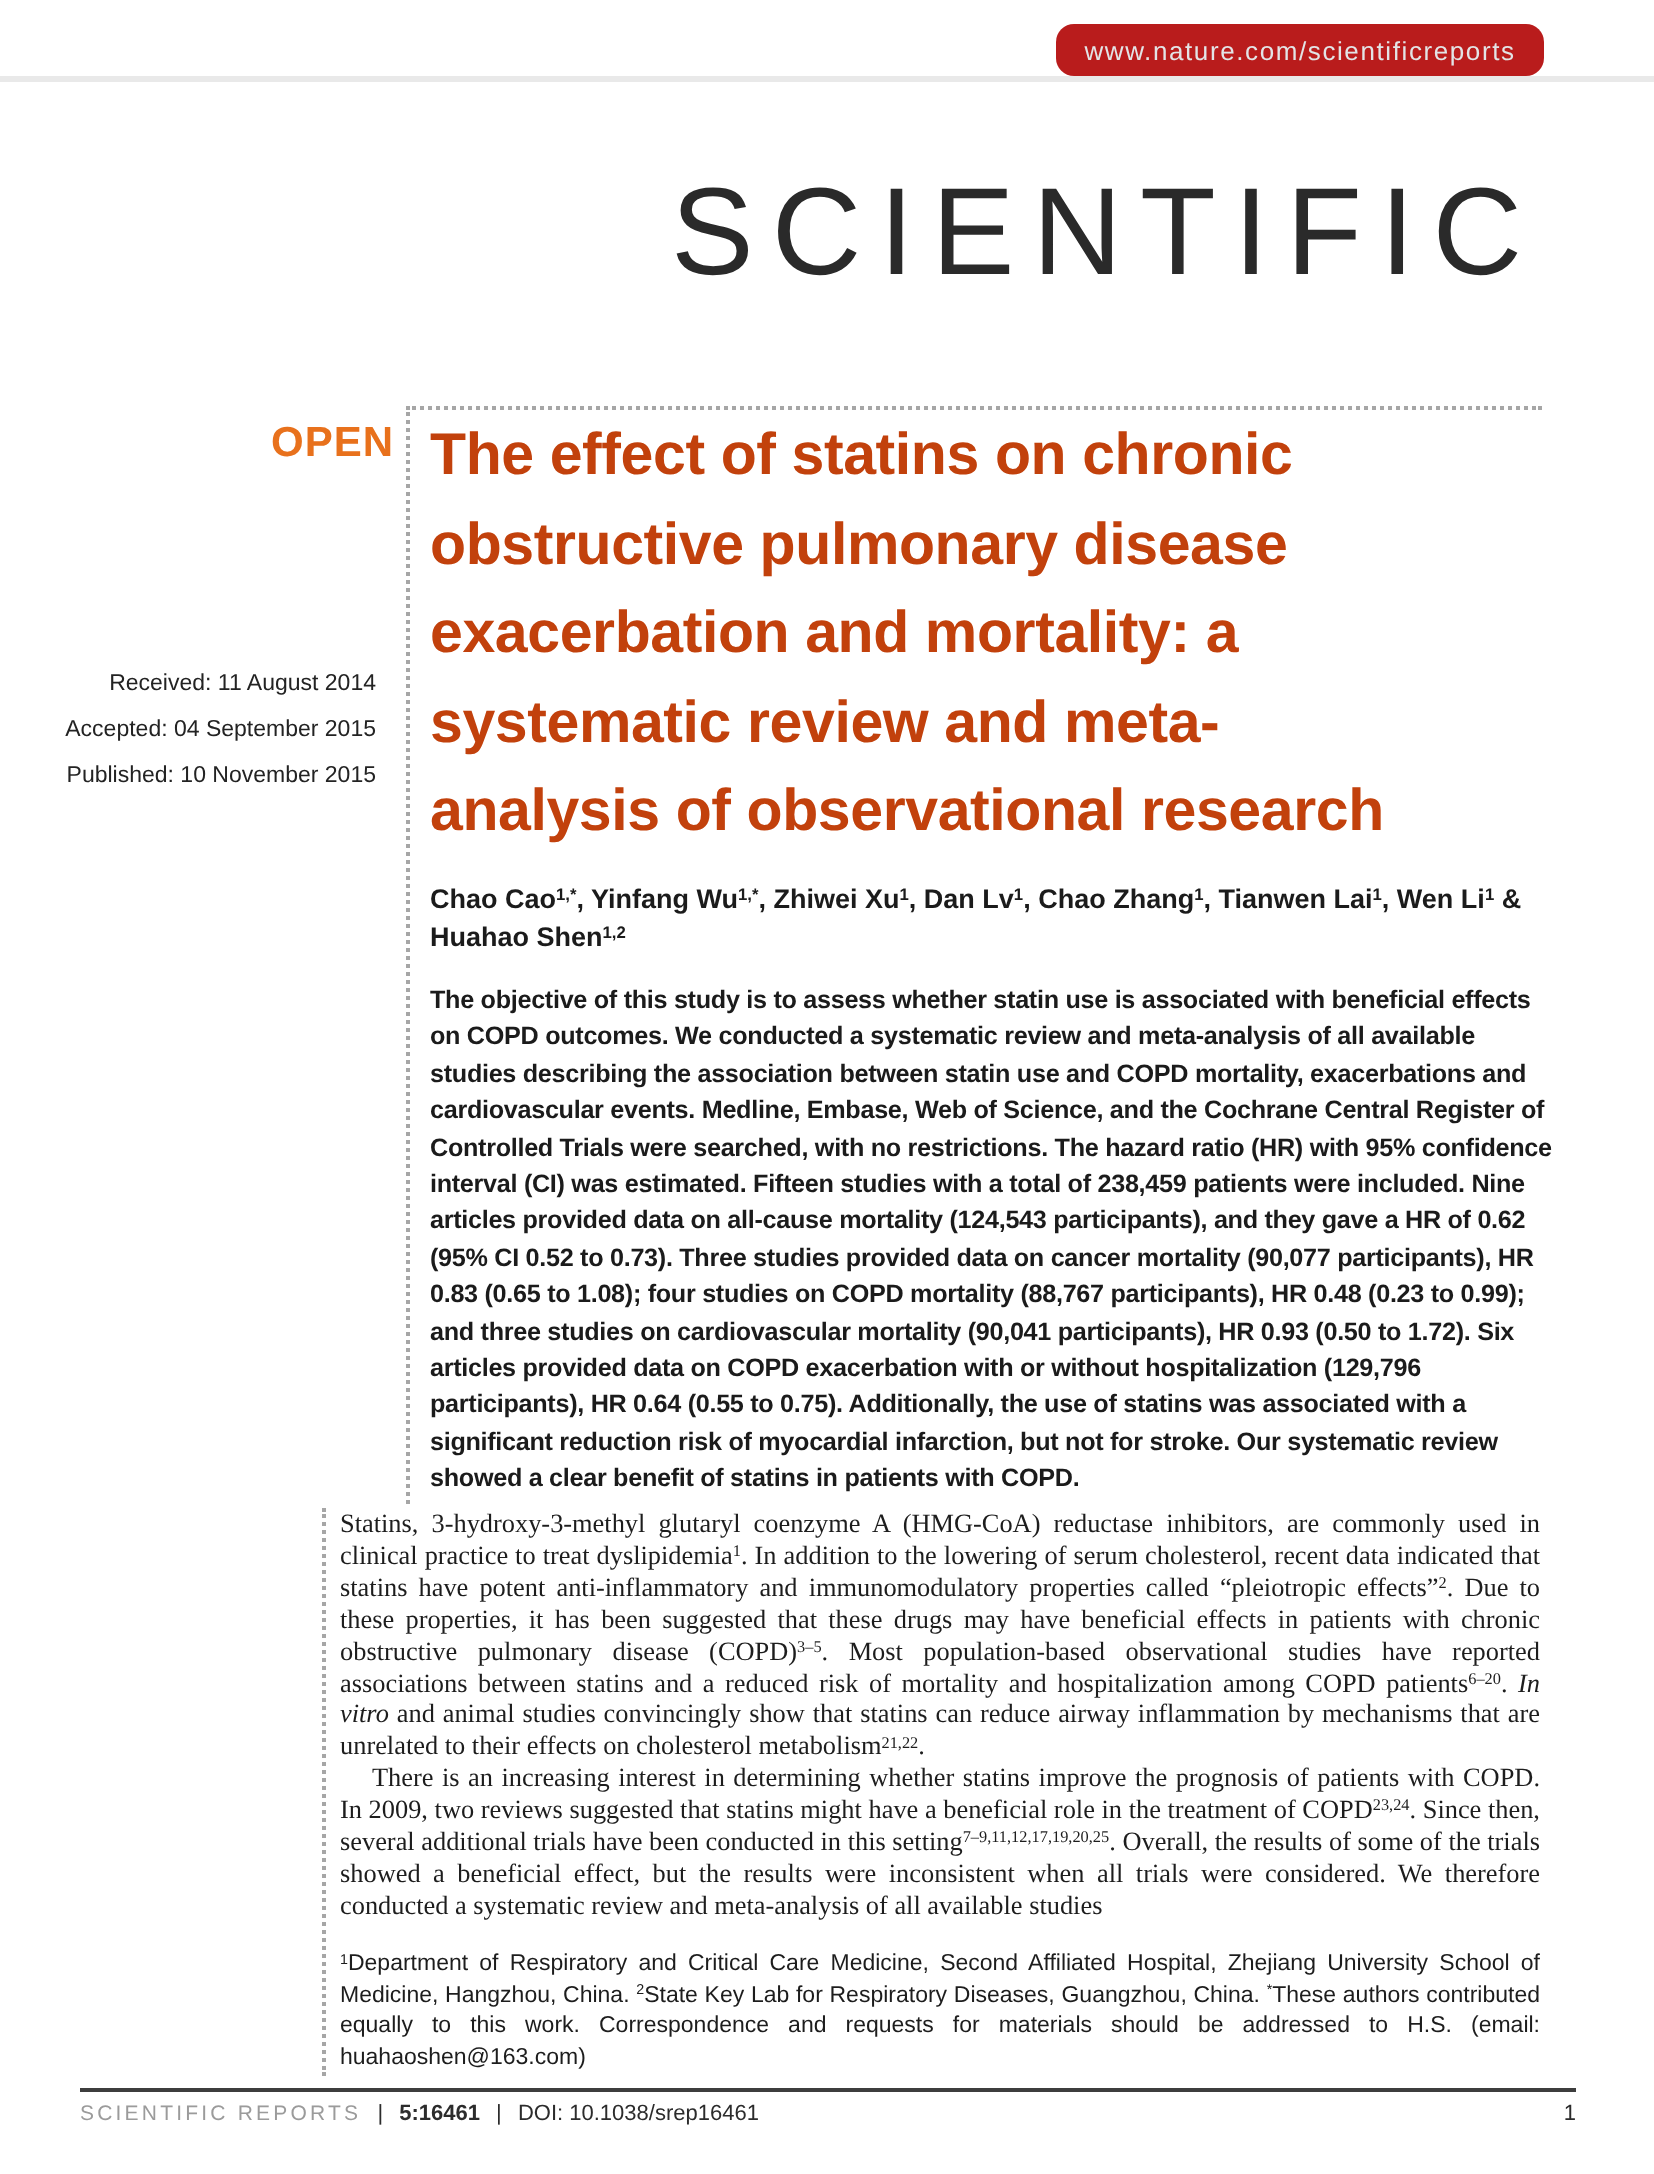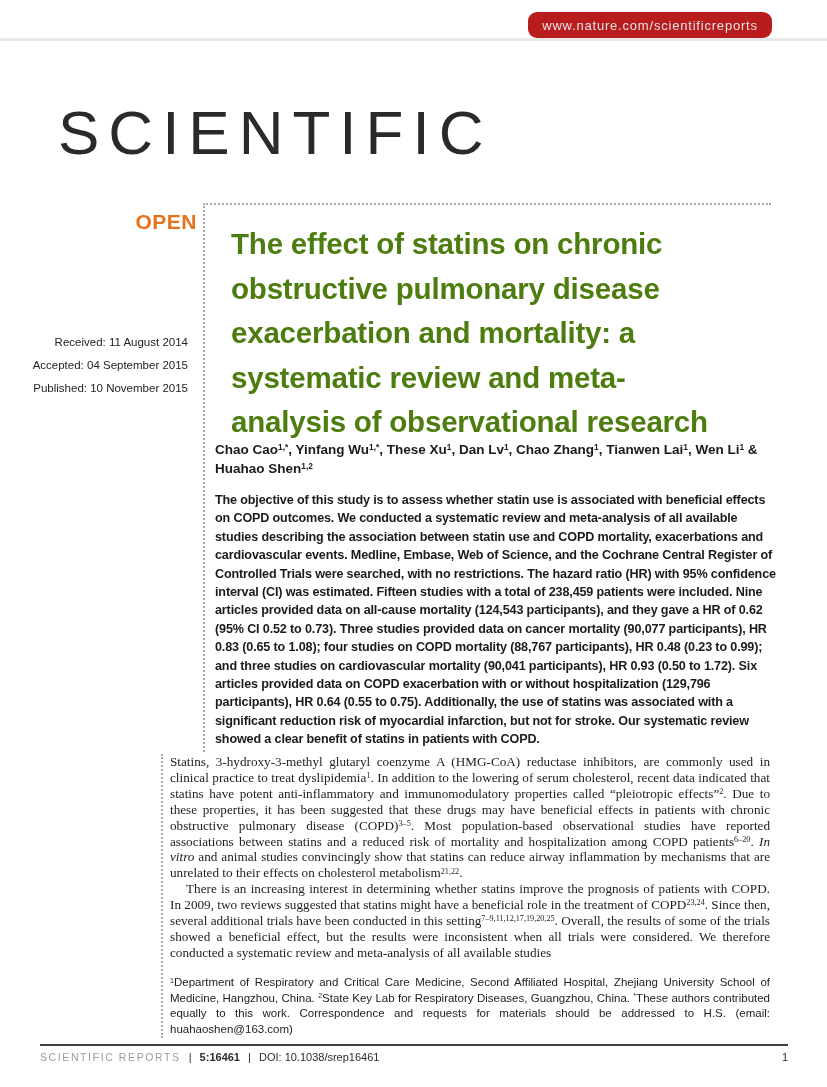--- a/index.html
+++ b/index.html
@@ -5,40 +5,40 @@
   html,body{margin:0;padding:0;background:#ffffff;}
   .page{position:relative;width:827px;height:1087px;background:#fff;overflow:hidden;
         font-family:"Liberation Sans","DejaVu Sans",sans-serif;color:#1e1e1e;}
 
   
   .url-pill{position:absolute;top:12px;left:528px;width:244px;height:26px;background:#b91c1c;
             border-radius:9px;display:flex;align-items:center;justify-content:center;
             color:#e3e4e6;font-size:13px;letter-spacing:0.8px;z-index:2;}
   .top-rule{position:absolute;top:38px;left:0;width:827px;height:3px;background:#e9e9e9;}
 
-  .logo{position:absolute;top:102px;left:58px;width:712px;display:flex;
-        justify-content:space-between;align-items:flex-start;}
+  .logo{position:absolute;top:86px;left:58px;width:712px;display:flex;
+        justify-content:flex-end;align-items:flex-start;}
   .logo-scientific{font-size:62px;line-height:62px;font-weight:400;letter-spacing:9px;color:#2a2a2a;}
   .logo-reports{display:flex;align-items:flex-start;font-size:62px;line-height:62px;
                 font-weight:700;letter-spacing:1px;color:#161616;}
   .gear-svg{overflow:visible;margin:10px 1px 0 1px;}
 
   
   .dot-h{position:absolute;top:203px;left:203px;width:568px;border-top:2px dotted #a6a6a6;}
   .dot-v-header{position:absolute;top:203px;left:203px;height:549px;border-left:2px dotted #a6a6a6;}
   .dot-v-body{position:absolute;top:754px;left:161px;height:284px;border-left:2px dotted #a6a6a6;}
 
   .open-label{position:absolute;top:210px;left:0;width:197px;text-align:right;
               color:#e8711c;font-weight:700;font-size:21px;letter-spacing:0.5px;}
   .dates{position:absolute;top:336px;left:0;width:188px;text-align:right;
          font-size:11.5px;color:#232323;}
   .date-row{margin-bottom:10px;line-height:13px;}
 
-  .title{position:absolute;top:206px;left:215px;width:560px;margin:16px;
-         font-size:29.5px;line-height:44.6px;font-weight:700;color:#4d7c0f;letter-spacing:-0.2px;}
+  .title{position:absolute;top:206px;left:215px;width:560px;margin:0;
+         font-size:29.5px;line-height:44.6px;font-weight:700;color:#c2410c;letter-spacing:-0.2px;}
   .authors{position:absolute;top:440px;left:215px;width:560px;
            font-size:13.5px;font-weight:700;color:#1b1b1b;line-height:19px;}
   .abstract{position:absolute;top:491px;left:215px;width:562px;
             font-size:12.6px;font-weight:700;color:#1b1b1b;line-height:18.4px;letter-spacing:-0.15px;}
 
   .body-text{position:absolute;top:754px;left:170px;width:600px;
              font-family:"Liberation Serif","DejaVu Serif",serif;
              font-size:13.2px;line-height:15.9px;text-align:justify;color:#1d1d1d;}
   .body-text p{margin:0;}
   .body-text p + p{text-indent:16px;}
@@ -84,21 +84,21 @@
   </div>
 
   <h1 class="title">
     <div>The effect of statins on chronic</div>
     <div>obstructive pulmonary disease</div>
     <div>exacerbation and mortality: a</div>
     <div>systematic review and meta-</div>
     <div>analysis of observational research</div>
   </h1>
 
-  <div class="authors"><span>Chao Cao</span><sup>1,*</sup><span>, Yinfang Wu</span><sup>1,*</sup><span>, These Xu</span><sup>1</sup><span>, Dan Lv</span><sup>1</sup><span>, Chao Zhang</span><sup>1</sup><span>, Tianwen Lai</span><sup>1</sup><span>, Wen Li</span><sup>1</sup><span> &amp; Huahao Shen</span><sup>1,2</sup></div>
+  <div class="authors"><span>Chao Cao</span><sup>1,*</sup><span>, Yinfang Wu</span><sup>1,*</sup><span>, Zhiwei Xu</span><sup>1</sup><span>, Dan Lv</span><sup>1</sup><span>, Chao Zhang</span><sup>1</sup><span>, Tianwen Lai</span><sup>1</sup><span>, Wen Li</span><sup>1</sup><span> &amp; Huahao Shen</span><sup>1,2</sup></div>
 
   <div class="abstract">The objective of this study is to assess whether statin use is associated with beneficial effects on COPD outcomes. We conducted a systematic review and meta-analysis of all available studies describing the association between statin use and COPD mortality, exacerbations and cardiovascular events. Medline, Embase, Web of Science, and the Cochrane Central Register of Controlled Trials were searched, with no restrictions. The hazard ratio (HR) with 95% confidence interval (CI) was estimated. Fifteen studies with a total of 238,459 patients were included. Nine articles provided data on all-cause mortality (124,543 participants), and they gave a HR of 0.62 (95% CI 0.52 to 0.73). Three studies provided data on cancer mortality (90,077 participants), HR 0.83 (0.65 to 1.08); four studies on COPD mortality (88,767 participants), HR 0.48 (0.23 to 0.99); and three studies on cardiovascular mortality (90,041 participants), HR 0.93 (0.50 to 1.72). Six articles provided data on COPD exacerbation with or without hospitalization (129,796 participants), HR 0.64 (0.55 to 0.75). Additionally, the use of statins was associated with a significant reduction risk of myocardial infarction, but not for stroke. Our systematic review showed a clear benefit of statins in patients with COPD.</div>
 
   <div class="body-text">
     <p><span>Statins, 3-hydroxy-3-methyl glutaryl coenzyme A (HMG-CoA) reductase inhibitors, are commonly used in clinical practice to treat dyslipidemia</span><sup>1</sup><span>. In addition to the lowering of serum cholesterol, recent data indicated that statins have potent anti-inflammatory and immunomodulatory properties called “pleiotropic effects”</span><sup>2</sup><span>. Due to these properties, it has been suggested that these drugs may have beneficial effects in patients with chronic obstructive pulmonary disease (COPD)</span><sup>3–5</sup><span>. Most population-based observational studies have reported associations between statins and a reduced risk of mortality and hospitalization among COPD patients</span><sup>6–20</sup><span>. </span><span class="it">In vitro</span><span> and animal studies convincingly show that statins can reduce airway inflammation by mechanisms that are unrelated to their effects on cholesterol metabolism</span><sup>21,22</sup><span>.</span></p>
     <p><span>There is an increasing interest in determining whether statins improve the prognosis of patients with COPD. In 2009, two reviews suggested that statins might have a beneficial role in the treatment of COPD</span><sup>23,24</sup><span>. Since then, several additional trials have been conducted in this setting</span><sup>7–9,11,12,17,19,20,25</sup><span>. Overall, the results of some of the trials showed a beneficial effect, but the results were inconsistent when all trials were considered. We therefore conducted a systematic review and meta-analysis of all available studies</span></p>
   </div>
 
   <div class="affiliations"><sup>1</sup><span>Department of Respiratory and Critical Care Medicine, Second Affiliated Hospital, Zhejiang University School of Medicine, Hangzhou, China. </span><sup>2</sup><span>State Key Lab for Respiratory Diseases, Guangzhou, China. </span><sup>*</sup><span>These authors contributed equally to this work. Correspondence and requests for materials should be addressed to H.S. (email: huahaoshen@163.com)</span></div>
 

